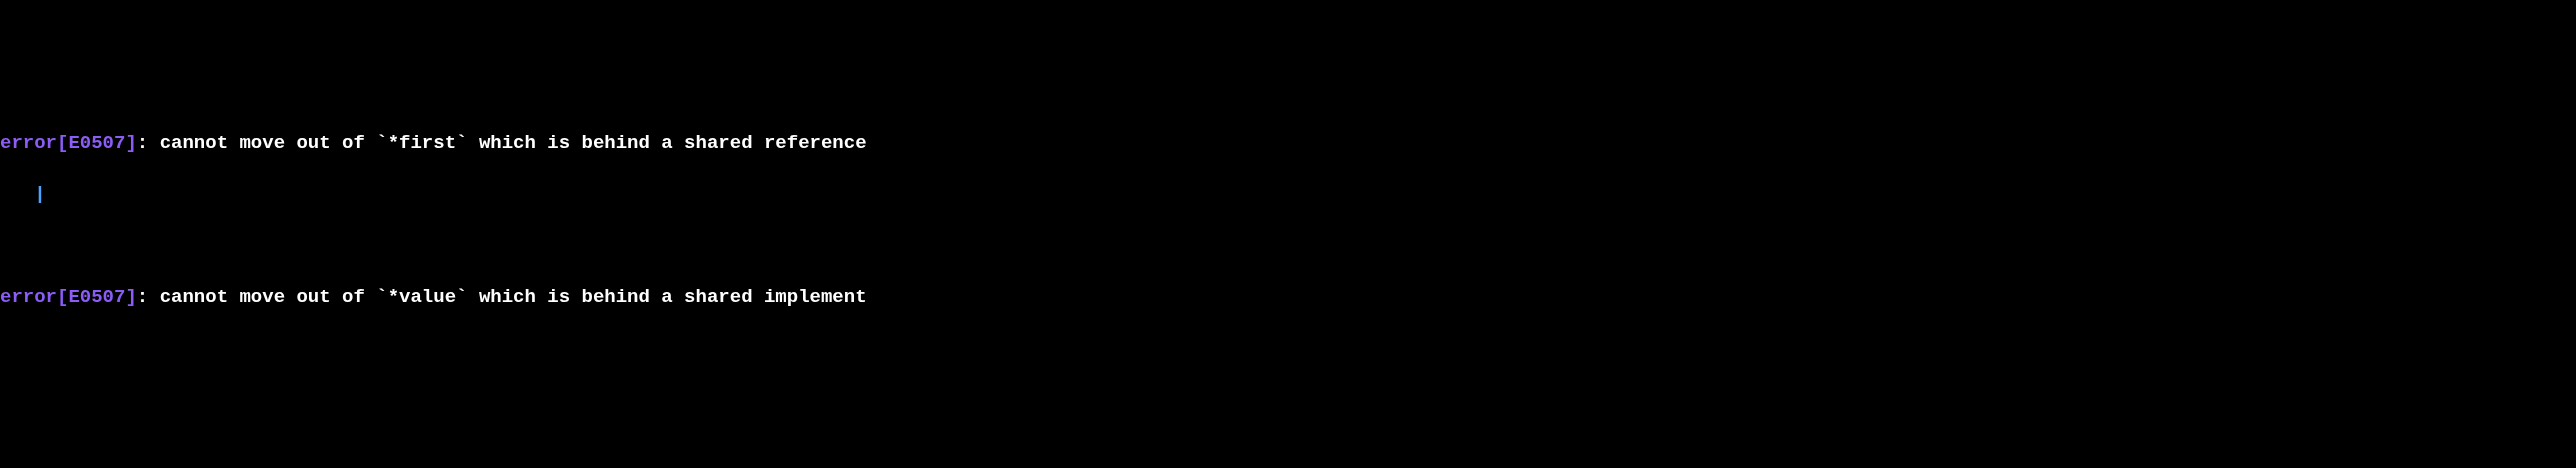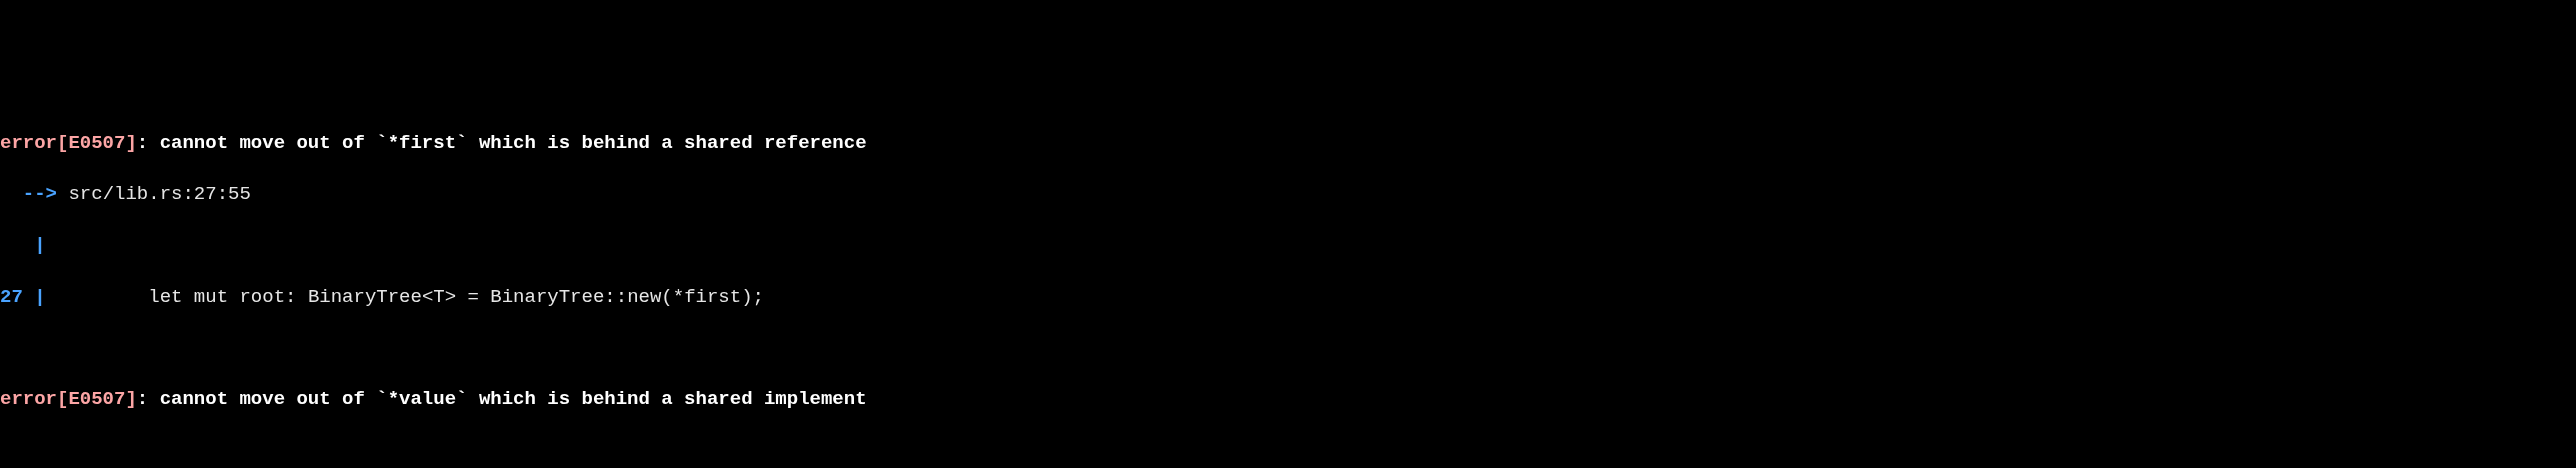--- a/index.html
+++ b/index.html
@@ -14,21 +14,21 @@
       line-height: 1.35;
       color: #ffffff;
       white-space: pre;
       padding: 2.7px 0;
       width: 2576px;
     }
     .line {
       display: block;
     }
     .red-bold {
-      color: #fca5a5;
+      color: #8b5cf6;
       font-weight: bold;
     }
     .white-bold {
       color: #ffffff;
       font-weight: bold;
     }
     .white {
       color: #e6e6e6;
     }
     .blue-bold {
@@ -36,23 +36,21 @@
       font-weight: bold;
     }
   </style>
 </head>
 <body>
 
 
 
 <div>
 <span class="line"><span class="red-bold">error[E0507]</span><span class="white-bold">: cannot move out of `*first` which is behind a shared reference</span></span>
-<span class="line"><span class="blue-bold">  --&gt; </span><span class="white">src/lib.rs:27:55</span></span>
 <span class="line"><span class="blue-bold">   |</span></span>
-<span class="line"><span class="blue-bold">27 </span><span class="blue-bold">|</span><span class="white">         </span><span class="white">let mut root: BinaryTree&lt;T&gt; = BinaryTree::new(*first);</span></span>
 <span class="line"> </span>
 <span class="line"><span class="red-bold">error[E0507]</span><span class="white-bold">: cannot move out of `*value` which is behind a shared implement</span></span>
 
 
 
 
 </div>
 
 
 

